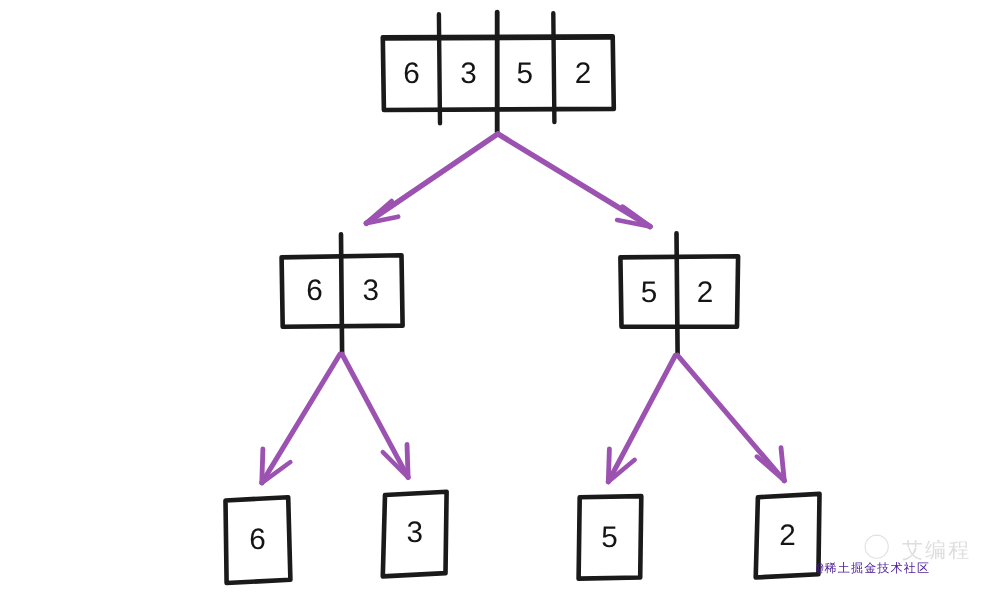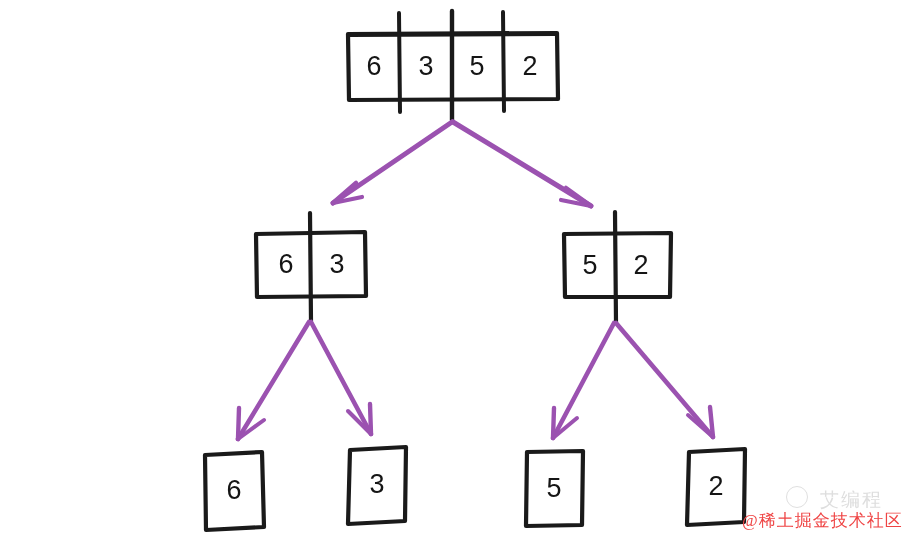--- a/index.html
+++ b/index.html
@@ -35,23 +35,23 @@
   }
   .leaf-text {
     font-family: "Liberation Sans", sans-serif;
     font-size: 27px;
     fill: #151515;
     text-anchor: middle;
     dominant-baseline: middle;
   }
   .wm-main {
     position: absolute;
-    font-family: Liberation Serif, serif;
-    font-size: 17px;
-    color: #ef4444;
+    font-family: Liberation Mono, monospace;
+    font-size: 11px;
+    color: #4c1d95;
     letter-spacing: 1px;
     white-space: nowrap;
     user-select: none;
   }
   .wm-faint {
     position: absolute;
     font-family: "DejaVu Sans", sans-serif;
     font-size: 19px;
     color: #dedede;
     letter-spacing: 2px;

